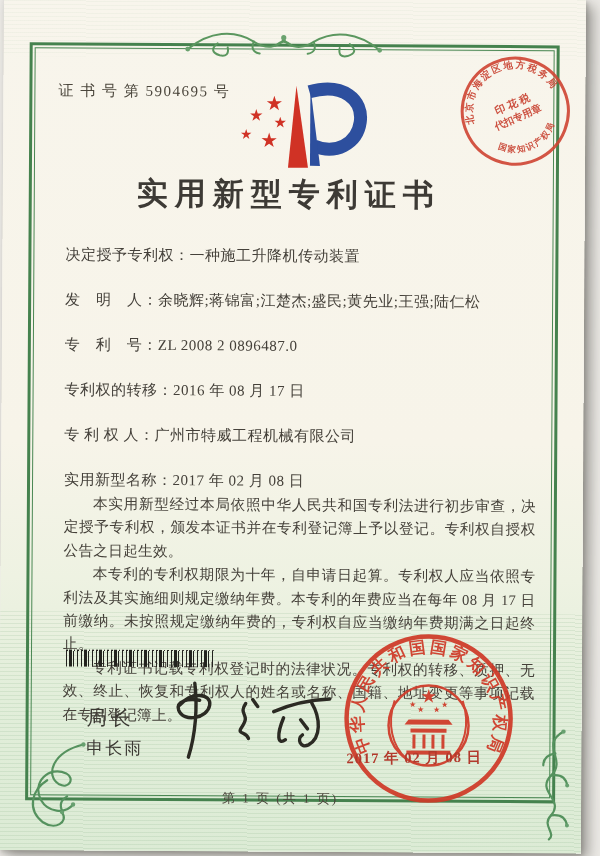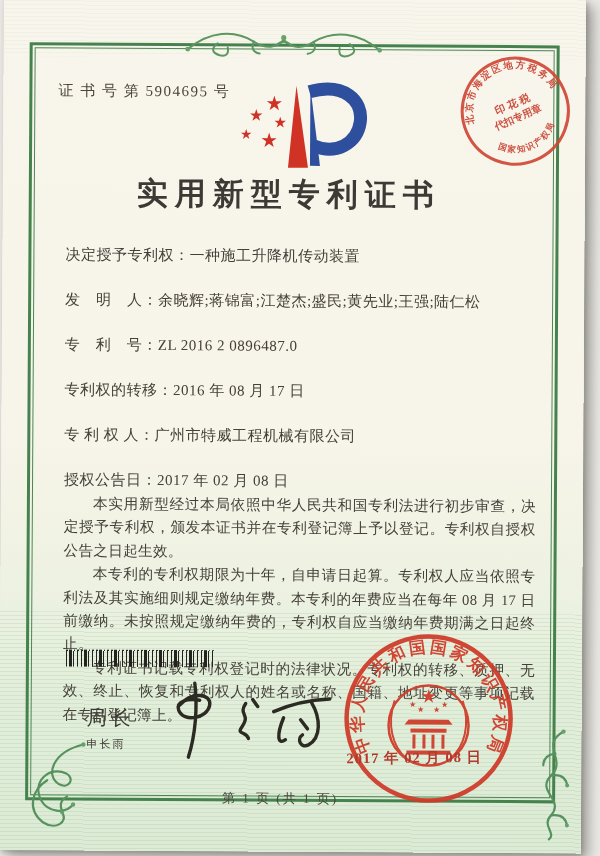--- a/index.html
+++ b/index.html
@@ -22,21 +22,21 @@
   .fields{position:absolute;left:63px;top:248px;right:40px;}
   .field{font-size:15px;line-height:20px;margin-bottom:25px;color:#45413a;letter-spacing:.5px;white-space:nowrap;}
   .field .lab{color:#44403a;}
   .paras{position:absolute;left:63px;right:47px;top:496px;}
   .paras p{margin:0;text-indent:2em;font-size:14.6px;line-height:23.4px;color:#45413a;
     text-align:justify;letter-spacing:.3px;}
   .barcode{position:absolute;left:66px;top:653px;width:150px;height:17px;
     background:repeating-linear-gradient(90deg,#23231f 0 1.5px,transparent 1.5px 3px,#23231f 3px 6px,
     transparent 6px 7.5px,#23231f 7.5px 8.5px,transparent 8.5px 11px,#23231f 11px 12.5px,transparent 12.5px 15px);}
   .signer-title{position:absolute;left:87px;top:708px;font-size:20px;color:#3b3933;letter-spacing:4px;}
-  .signer-name{position:absolute;left:87px;top:740px;font-size:11px;color:#3b3933;letter-spacing:2px;}
+  .signer-name{position:absolute;left:87px;top:740px;font-size:17px;color:#3b3933;letter-spacing:2px;}
   .signature{position:absolute;left:158px;top:680px;}
   .office-seal{position:absolute;left:341px;top:632px;opacity:.93;}
   .date-stamp{position:absolute;left:347px;top:750px;font-size:14.5px;font-weight:700;
     color:#b2392c;letter-spacing:1px;transform:rotate(-1deg);white-space:nowrap;}
   .footer{position:absolute;left:0;right:20px;top:792px;text-align:center;font-size:13px;
     color:#4b463c;letter-spacing:2px;}
   .tax-seal{position:absolute;left:452px;top:52px;transform:rotate(-24deg);opacity:.9;}
   .fl-top{position:absolute;left:178px;top:26px;}
   .fl-bl{position:absolute;left:18px;top:742px;}
   .fl-br{position:absolute;left:520px;top:730px;}
@@ -92,30 +92,30 @@
     <div class="title">实用新型专利证书</div>
 
     <div class="fields">
       <div class="field">
         <span class="lab">决定授予专利权：</span><span class="val">一种施工升降机传动装置</span>
       </div>
       <div class="field">
         <span class="lab">发　明　人：</span><span class="val">余晓辉;蒋锦富;江楚杰;盛民;黄先业;王强;陆仁松</span>
       </div>
       <div class="field">
-        <span class="lab">专　利　号：</span><span class="val">ZL 2016 2 0896487.0</span>
+        <span class="lab">专　利　号：</span><span class="val">ZL 2008 2 0896487.0</span>
       </div>
       <div class="field">
         <span class="lab">专利权的转移：</span><span class="val">2016 年 08 月 17 日</span>
       </div>
       <div class="field">
         <span class="lab">专 利 权 人：</span><span class="val">广州市特威工程机械有限公司</span>
       </div>
       <div class="field">
-        <span class="lab">授权公告日：</span><span class="val">2017 年 02 月 08 日</span>
+        <span class="lab">实用新型名称：</span><span class="val">2017 年 02 月 08 日</span>
       </div>
     </div>
 
     <div class="paras">
       <p>本实用新型经过本局依照中华人民共和国专利法进行初步审查，决定授予专利权，颁发本证书并在专利登记簿上予以登记。专利权自授权公告之日起生效。</p>
       <p>本专利的专利权期限为十年，自申请日起算。专利权人应当依照专利法及其实施细则规定缴纳年费。本专利的年费应当在每年 08 月 17 日前缴纳。未按照规定缴纳年费的，专利权自应当缴纳年费期满之日起终止。</p>
       <p>专利证书记载专利权登记时的法律状况。专利权的转移、质押、无效、终止、恢复和专利权人的姓名或名称、国籍、地址变更等事项记载在专利登记簿上。</p>
     </div>
 
     <div class="barcode"></div>

